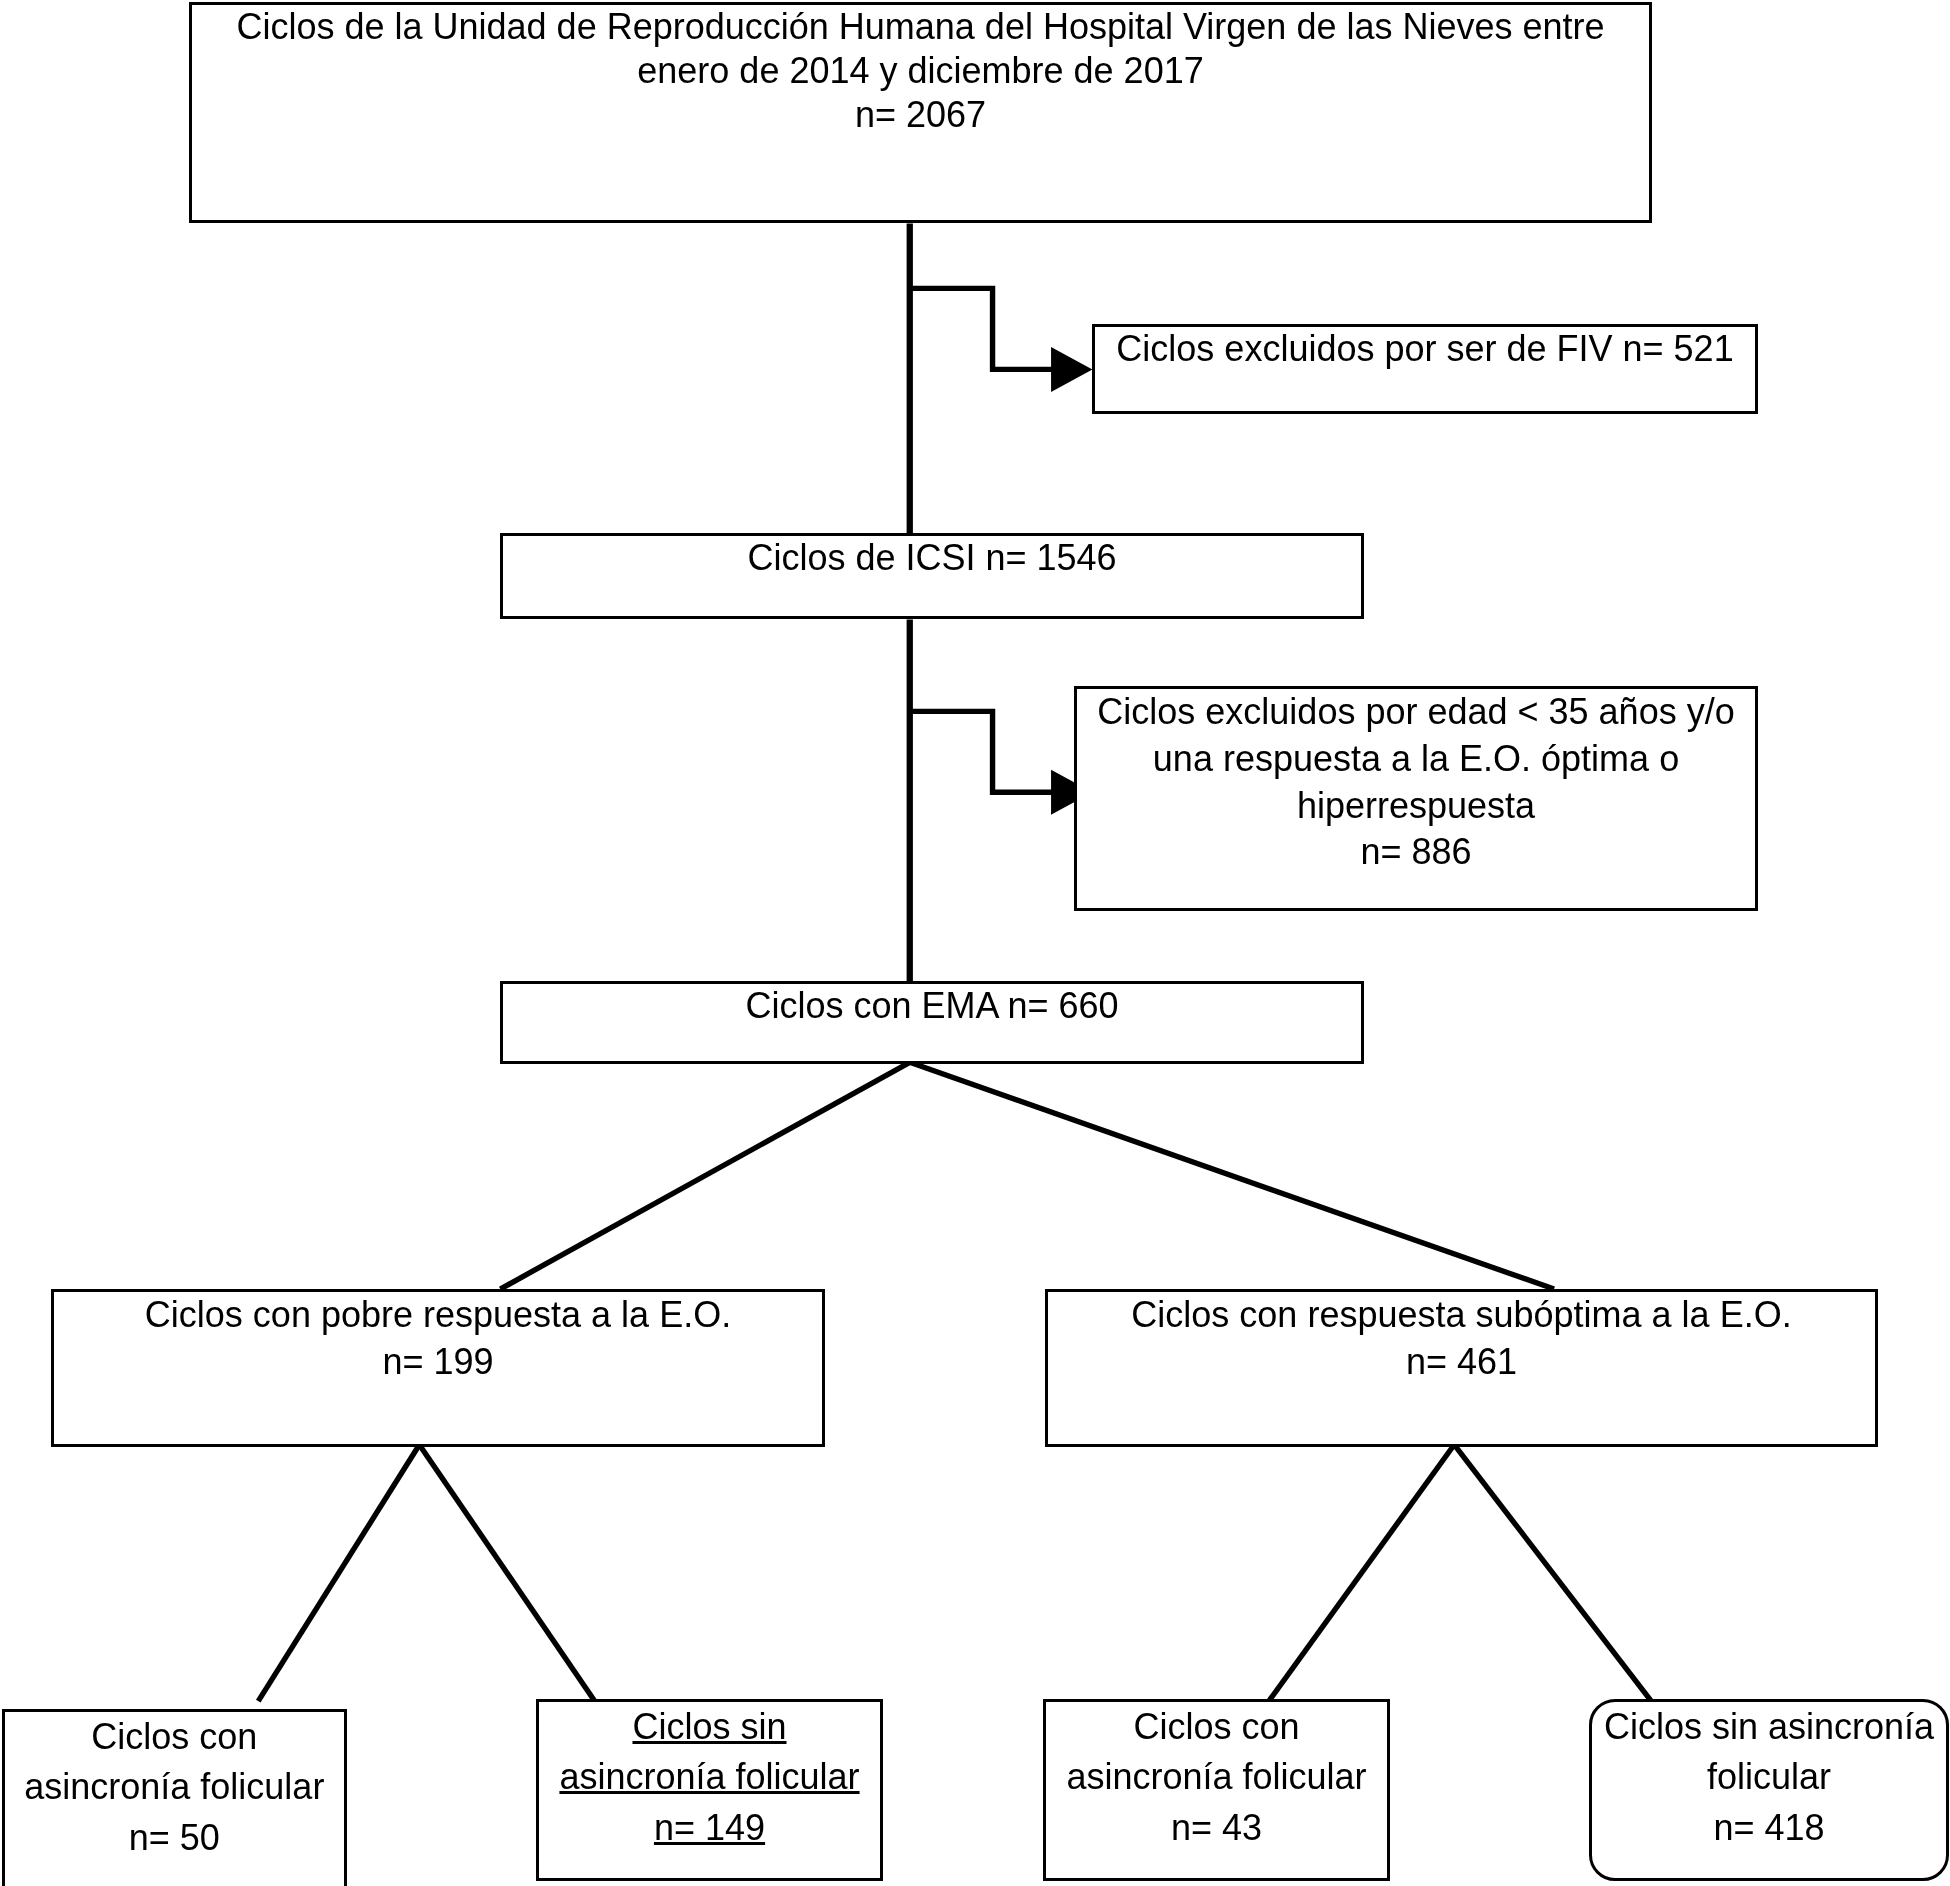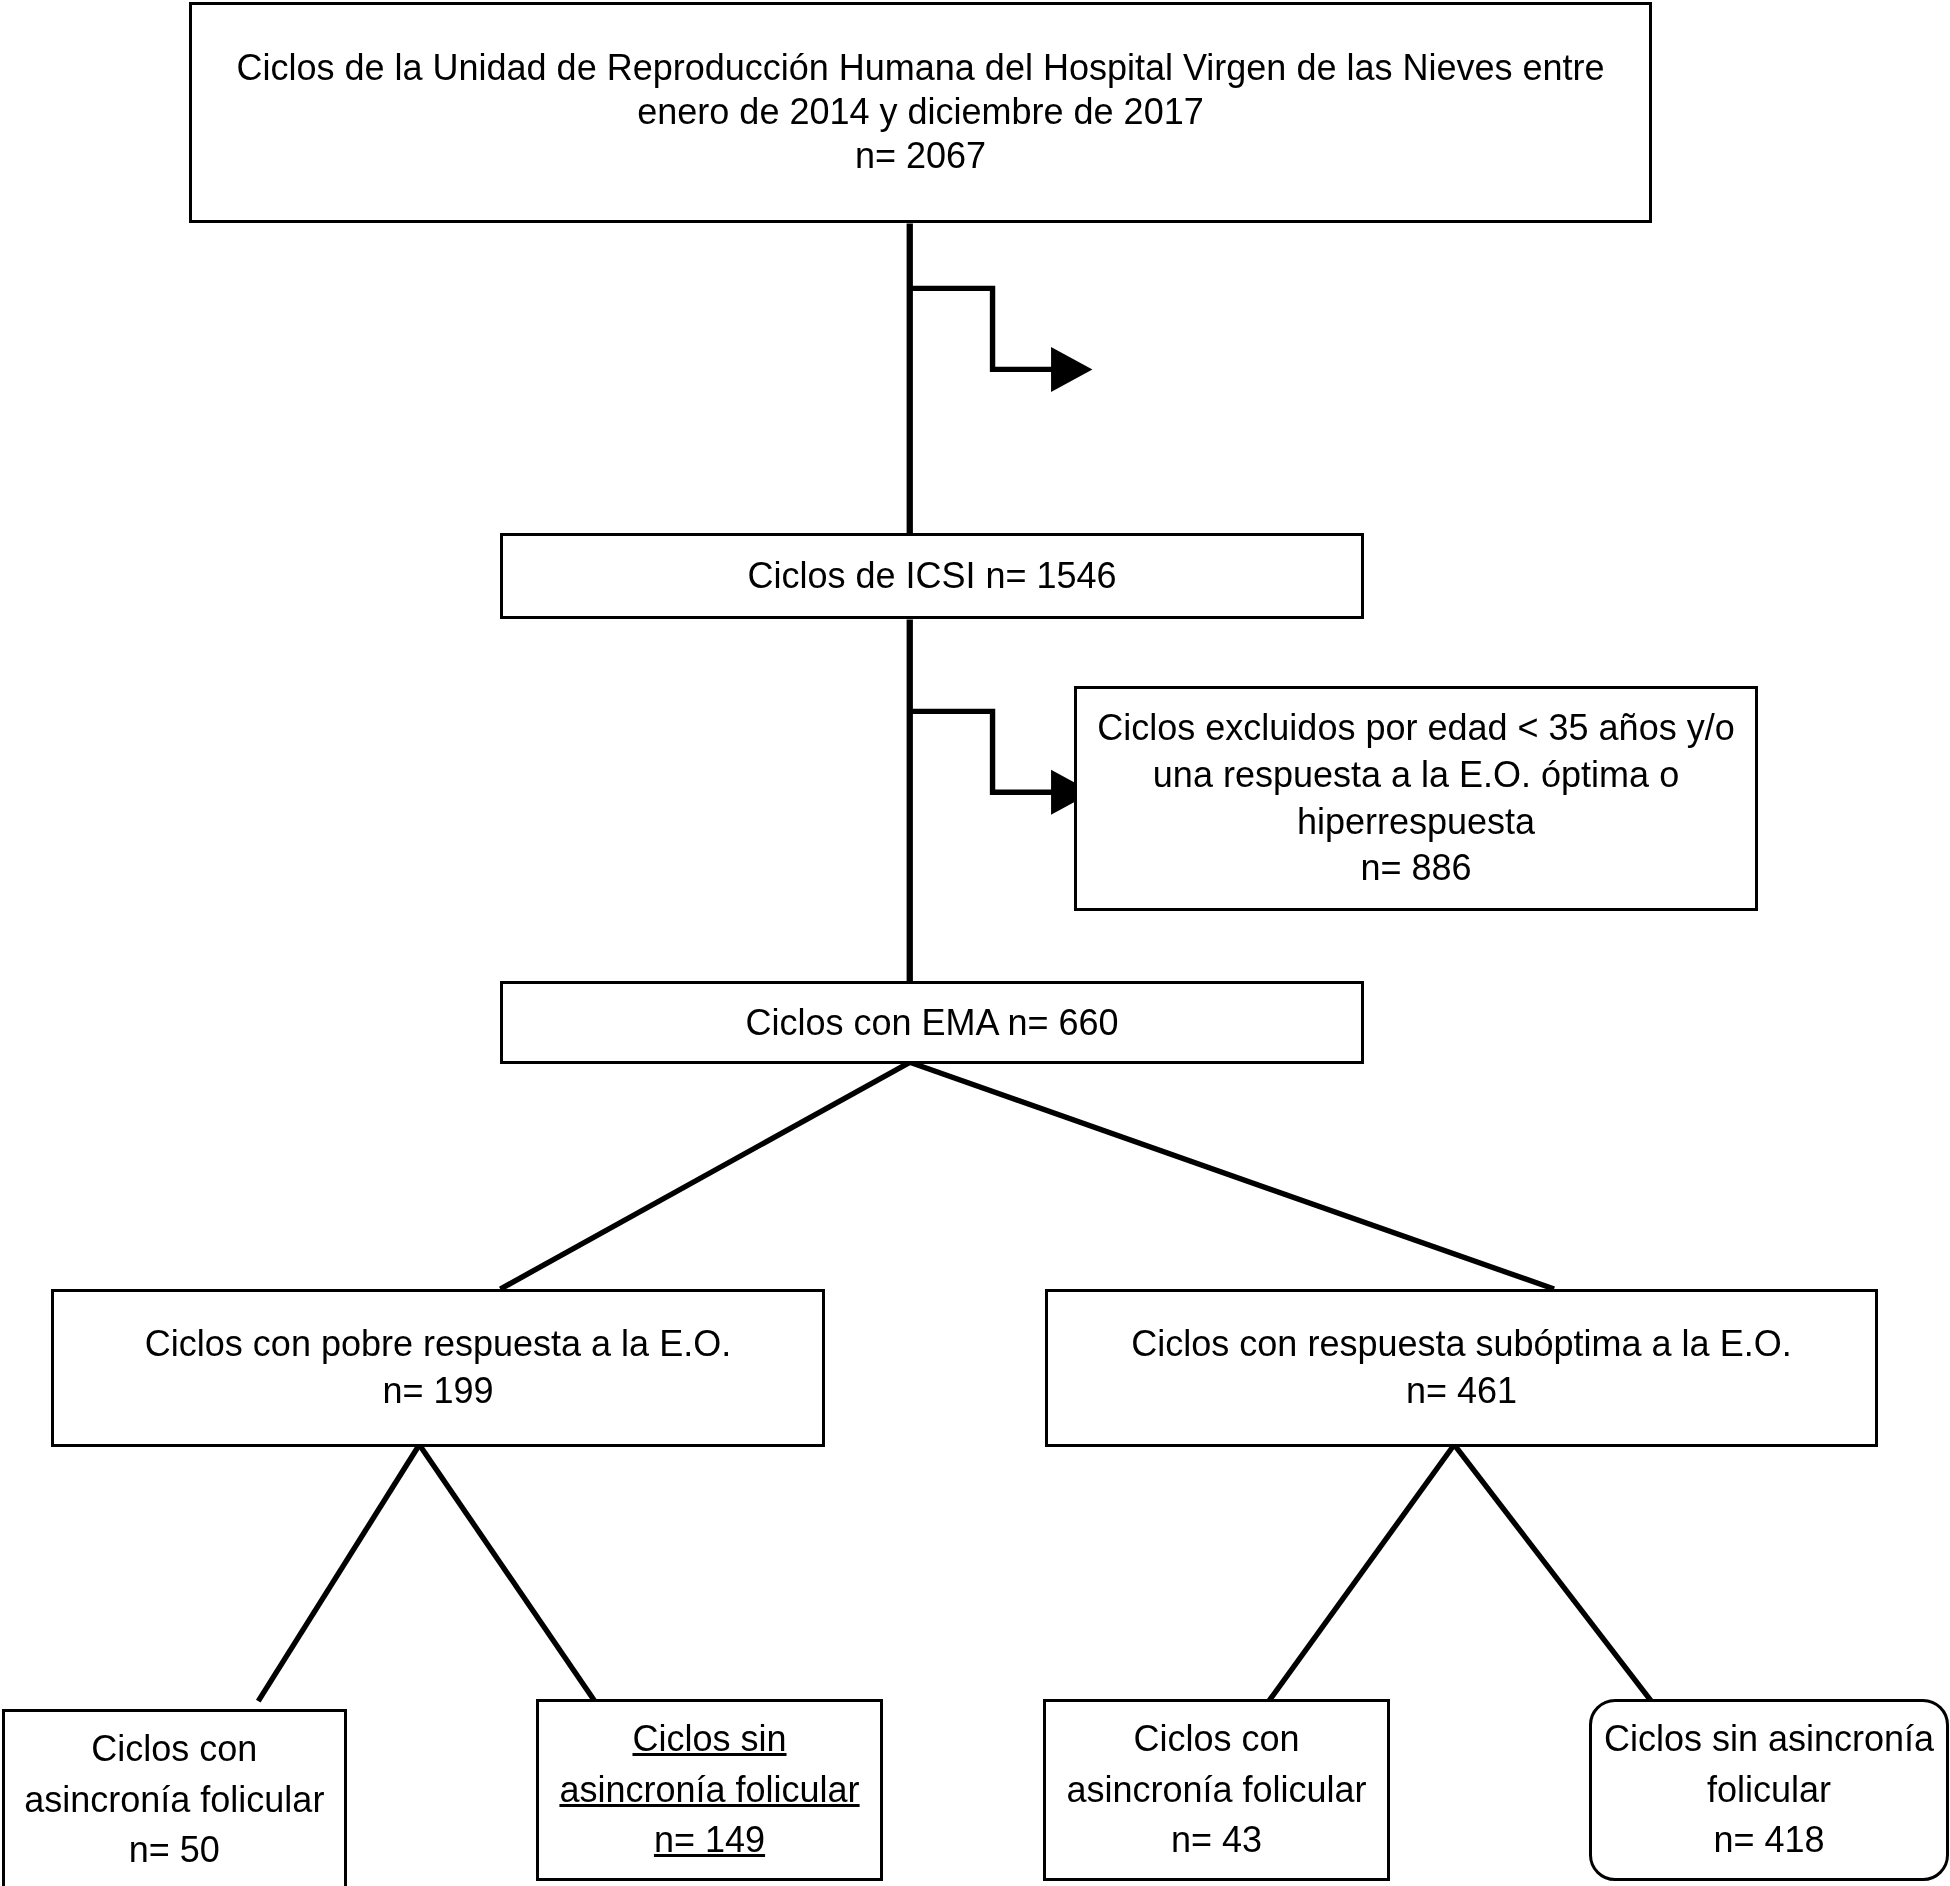--- a/index.html
+++ b/index.html
@@ -23,21 +23,21 @@
     top: 0;
     width: 1950px;
     height: 1887px;
   }
   .node-box {
     position: absolute;
     box-sizing: border-box;
     border: 3.6px solid #000000;
     background: #ffffff;
     display: flex;
-    align-items: center;
+    align-items: flex-start;
     justify-content: center;
     text-align: center;
   }
   .node-text {
     display: block;
     color: #000000;
     font-family: "Liberation Sans", sans-serif;
     font-size: 36px;
     line-height: 1.22;
     white-space: pre-line;
@@ -90,20 +90,23 @@
 
     <line class="edge-line edge-med" x1="1616" y1="1605" x2="1410" y2="1890"></line>
     <line class="edge-line edge-med" x1="1616" y1="1605" x2="1835" y2="1890"></line>
   </svg>
 
   <div class="node-box" style="left:189px; top:1.8px; width:1463px; height:221px;">
     <span class="node-text">Ciclos de la Unidad de Reproducción Humana del Hospital Virgen de las Nieves entre enero de 2014 y diciembre de 2017
 n= 2067</span>
   </div>
 
+  <div class="node-box" style="left:1092px; top:324px; width:666px; height:90px;">
+    <span class="node-text">Ciclos excluidos por ser de FIV   n= 521</span>
+  </div>
 
   <div class="node-box" style="left:500px; top:533px; width:864px; height:86px;">
     <span class="node-text">Ciclos de ICSI n= 1546</span>
   </div>
 
   <div class="node-box" style="left:1074px; top:686px; width:684px; height:225px;">
     <span class="node-text tight">Ciclos excluidos por edad &lt; 35 años y/o una respuesta a la E.O. óptima o hiperrespuesta
 n= 886</span>
   </div>
 

